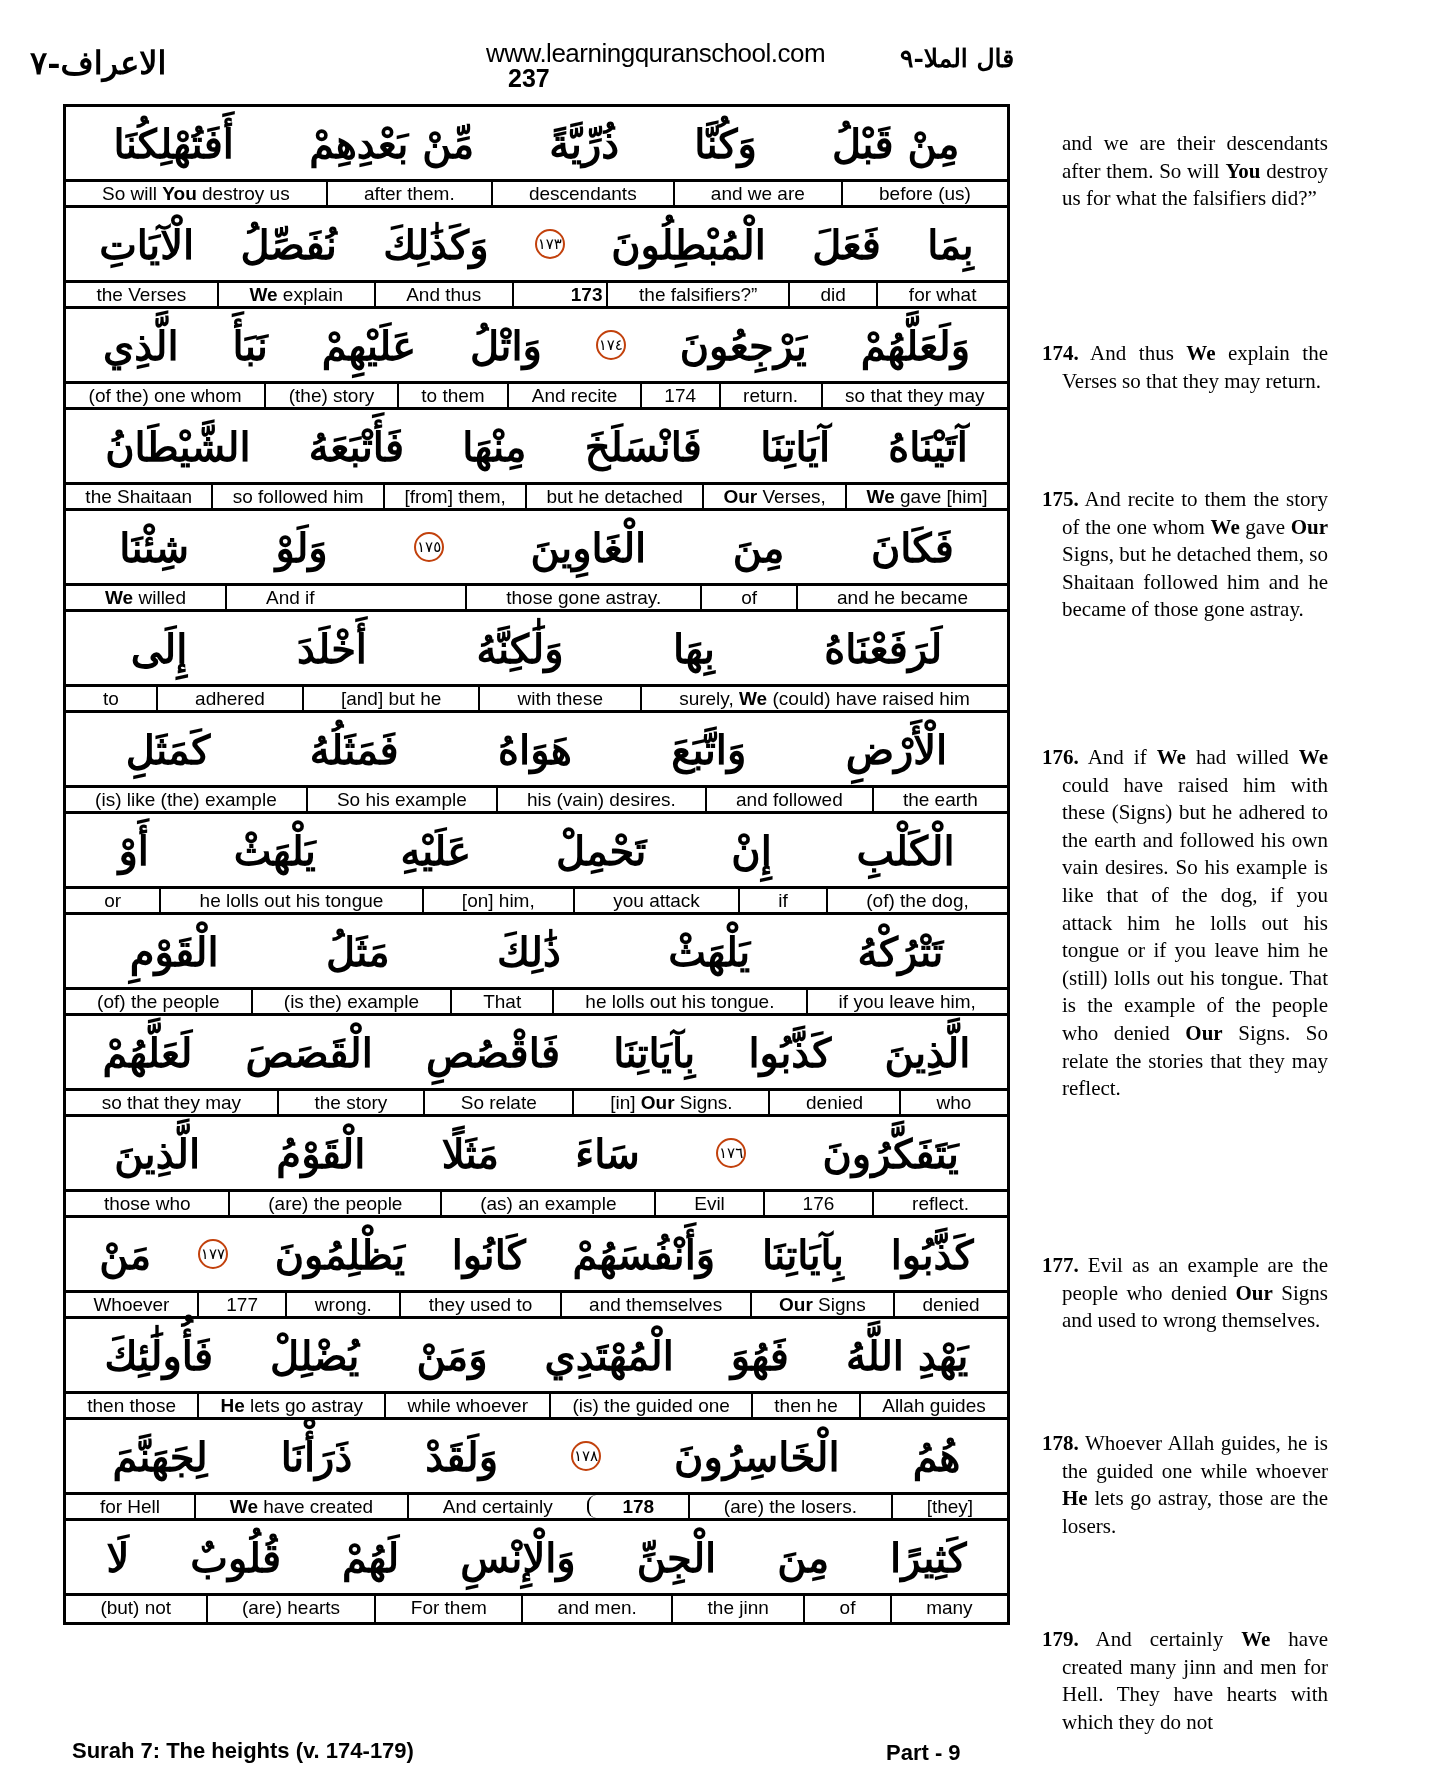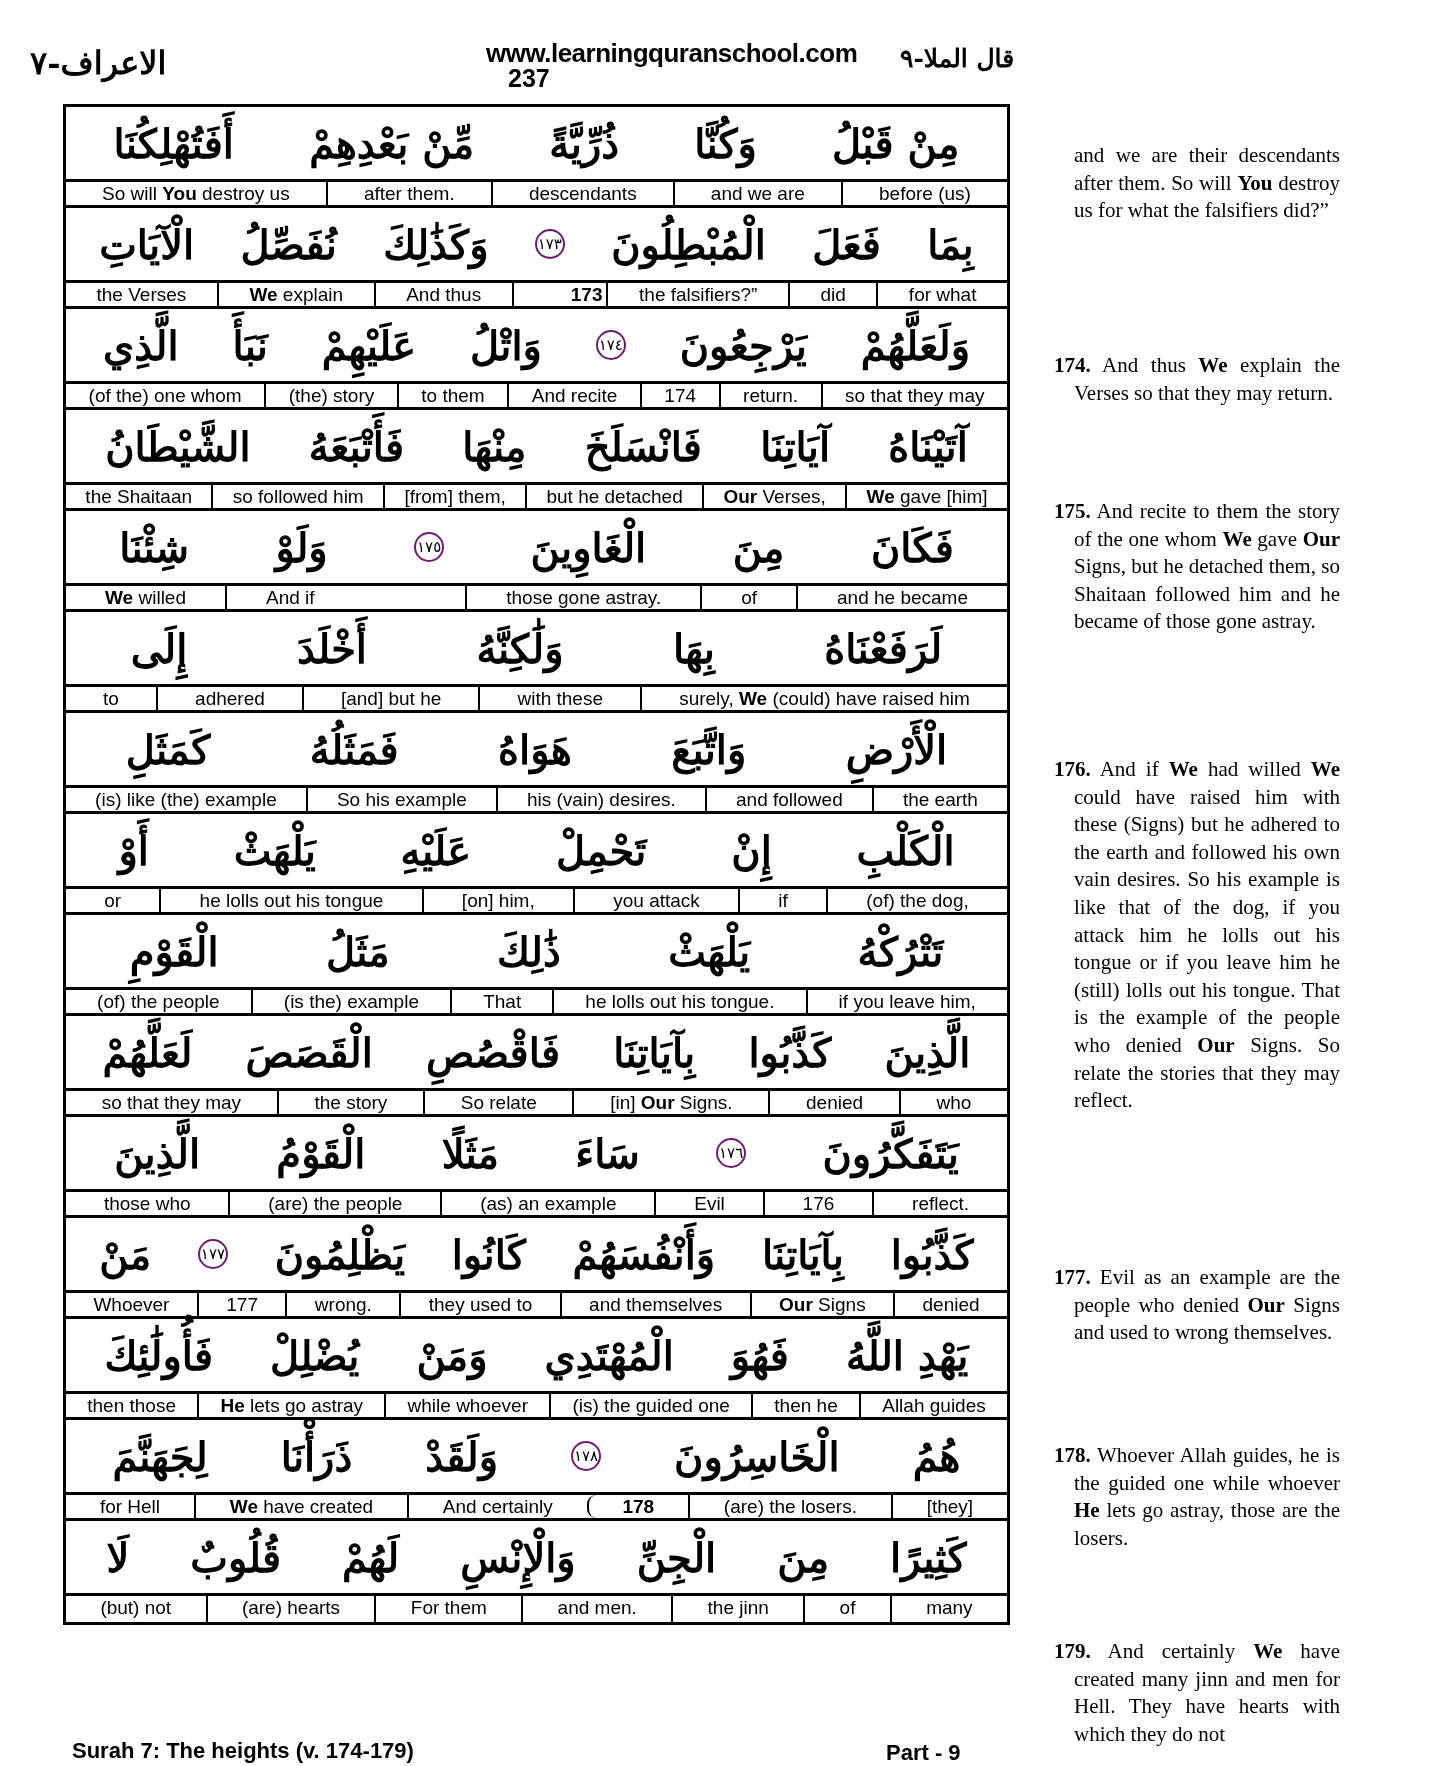--- a/index.html
+++ b/index.html
@@ -1,31 +1,31 @@
 <!DOCTYPE html>
 <html><head>
 <meta charset="utf-8">
 <style>
   html, body { margin:0; padding:0; background:#ffffff; }
   body { width:1434px; height:1766px; position:relative; overflow:hidden; color:#000; font-family:"Liberation Sans", sans-serif; }
   .hdr-left { position:absolute; left:30px; top:44px; font-family:"DejaVu Serif", serif; font-size:32px; font-weight:bold; direction:rtl; }
   .hdr-right { position:absolute; left:900px; top:44px; font-family:"DejaVu Serif", serif; font-size:25px; font-weight:bold; direction:rtl; }
-  .hdr-url { position:absolute; left:486px; top:38px; font-size:26px; font-family:"Liberation Sans", sans-serif; letter-spacing:-0.5px;font-weight:bold; }
+  .hdr-url { position:absolute; left:486px; top:38px; font-size:26px; font-family:"Liberation Sans", sans-serif; letter-spacing:-0.5px; }
   .hdr-page { position:absolute; left:508px; top:64px; font-size:25px; font-weight:bold; }
   .grid { position:absolute; left:63px; top:104px; width:947px; border:3px solid #000; box-sizing:border-box; }
   .arow { height:75px; border-bottom:3px solid #000; display:flex; flex-direction:row-reverse; justify-content:space-around; align-items:center; box-sizing:border-box; padding:0 10px; }
   .arow span { font-family:"DejaVu Serif", serif; font-size:40px; font-weight:bold; direction:rtl; white-space:nowrap; }
-  .arow span.num { font-family:"DejaVu Sans", sans-serif; font-size:15px; font-weight:normal; border:2px solid #701a75; border-radius:50%; width:26px; height:26px; line-height:26px; text-align:center; }
+  .arow span.num { font-family:"DejaVu Sans", sans-serif; font-size:15px; font-weight:normal; border:2px solid #c2410c; border-radius:50%; width:26px; height:26px; line-height:26px; text-align:center; }
   .erow { height:26px; display:flex; flex-direction:row-reverse; border-bottom:3px solid #000; box-sizing:border-box; }
   .erow:last-child { border-bottom:none; }
   .erow .cell { border-left:2px solid #000; font-size:19px; line-height:23px; text-align:center; white-space:nowrap; overflow:hidden; box-sizing:border-box; flex:1 1 auto; padding:0 4px; }
   .erow .cell:last-child { border-left:none; }
   .erow .cell b { font-weight:bold; }
   .right-col { position:absolute; left:1038px; width:266px; font-family:"Liberation Serif", serif; font-size:21px; line-height:27.6px; text-align:justify; }
-  .right-col p { margin:16px; padding-left:20px; text-indent:-20px; }
+  .right-col p { margin:4px; padding-left:20px; text-indent:-20px; }
   .right-col p.cont { padding-left:20px; text-indent:0; }
   .right-col b { font-weight:bold; }
   .footer-left { position:absolute; left:72px; top:1738px; font-size:22px; font-weight:bold; }
   .footer-right { position:absolute; left:886px; top:1740px; font-size:22px; font-weight:bold; }
 </style>
 </head>
 <body>
 
 <div class="hdr-left">الاعراف-٧</div>
 <div class="hdr-url">www.learningquranschool.com</div>

